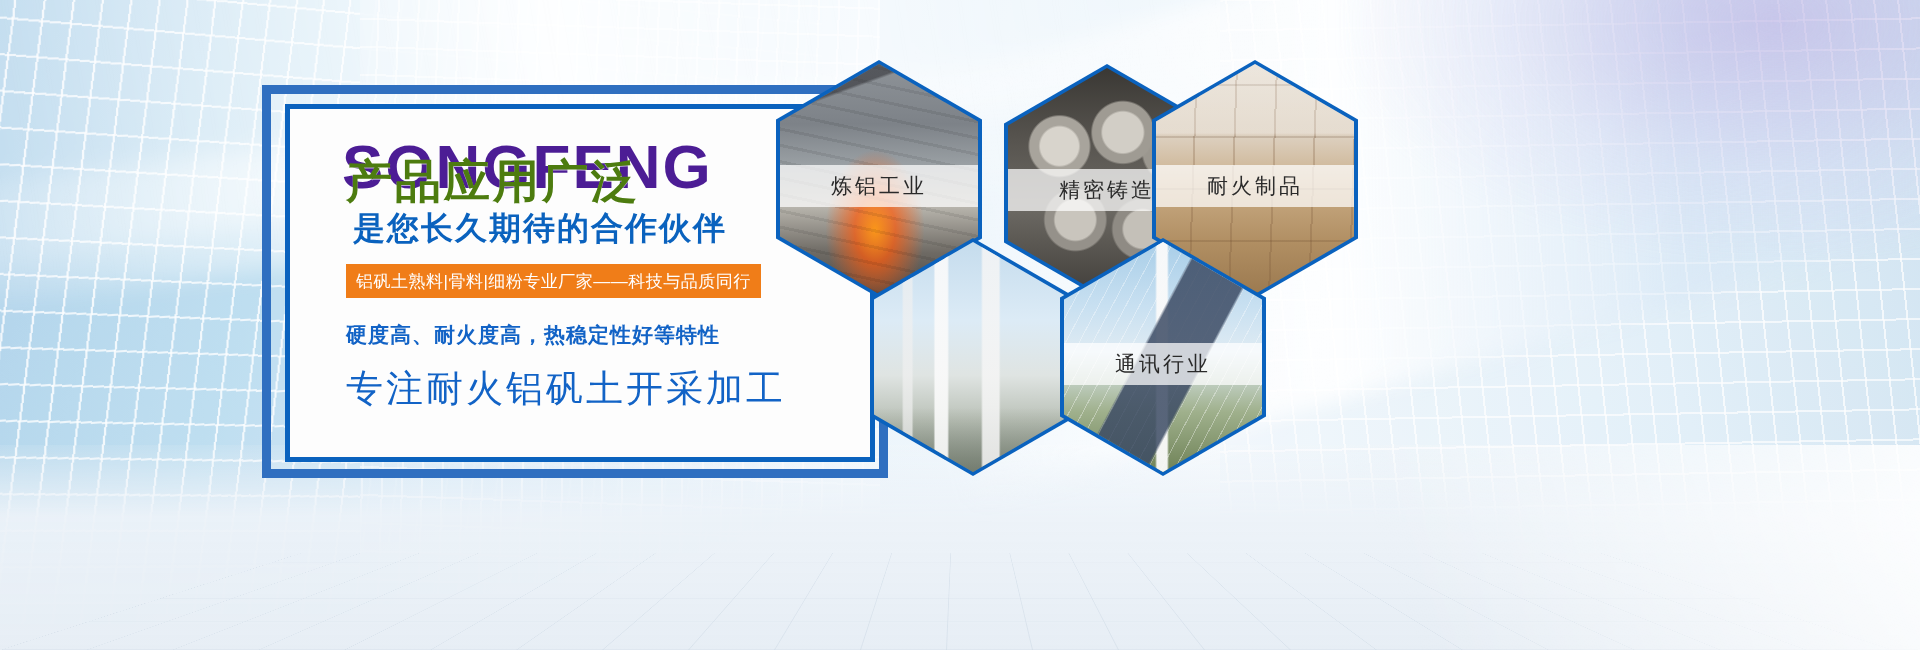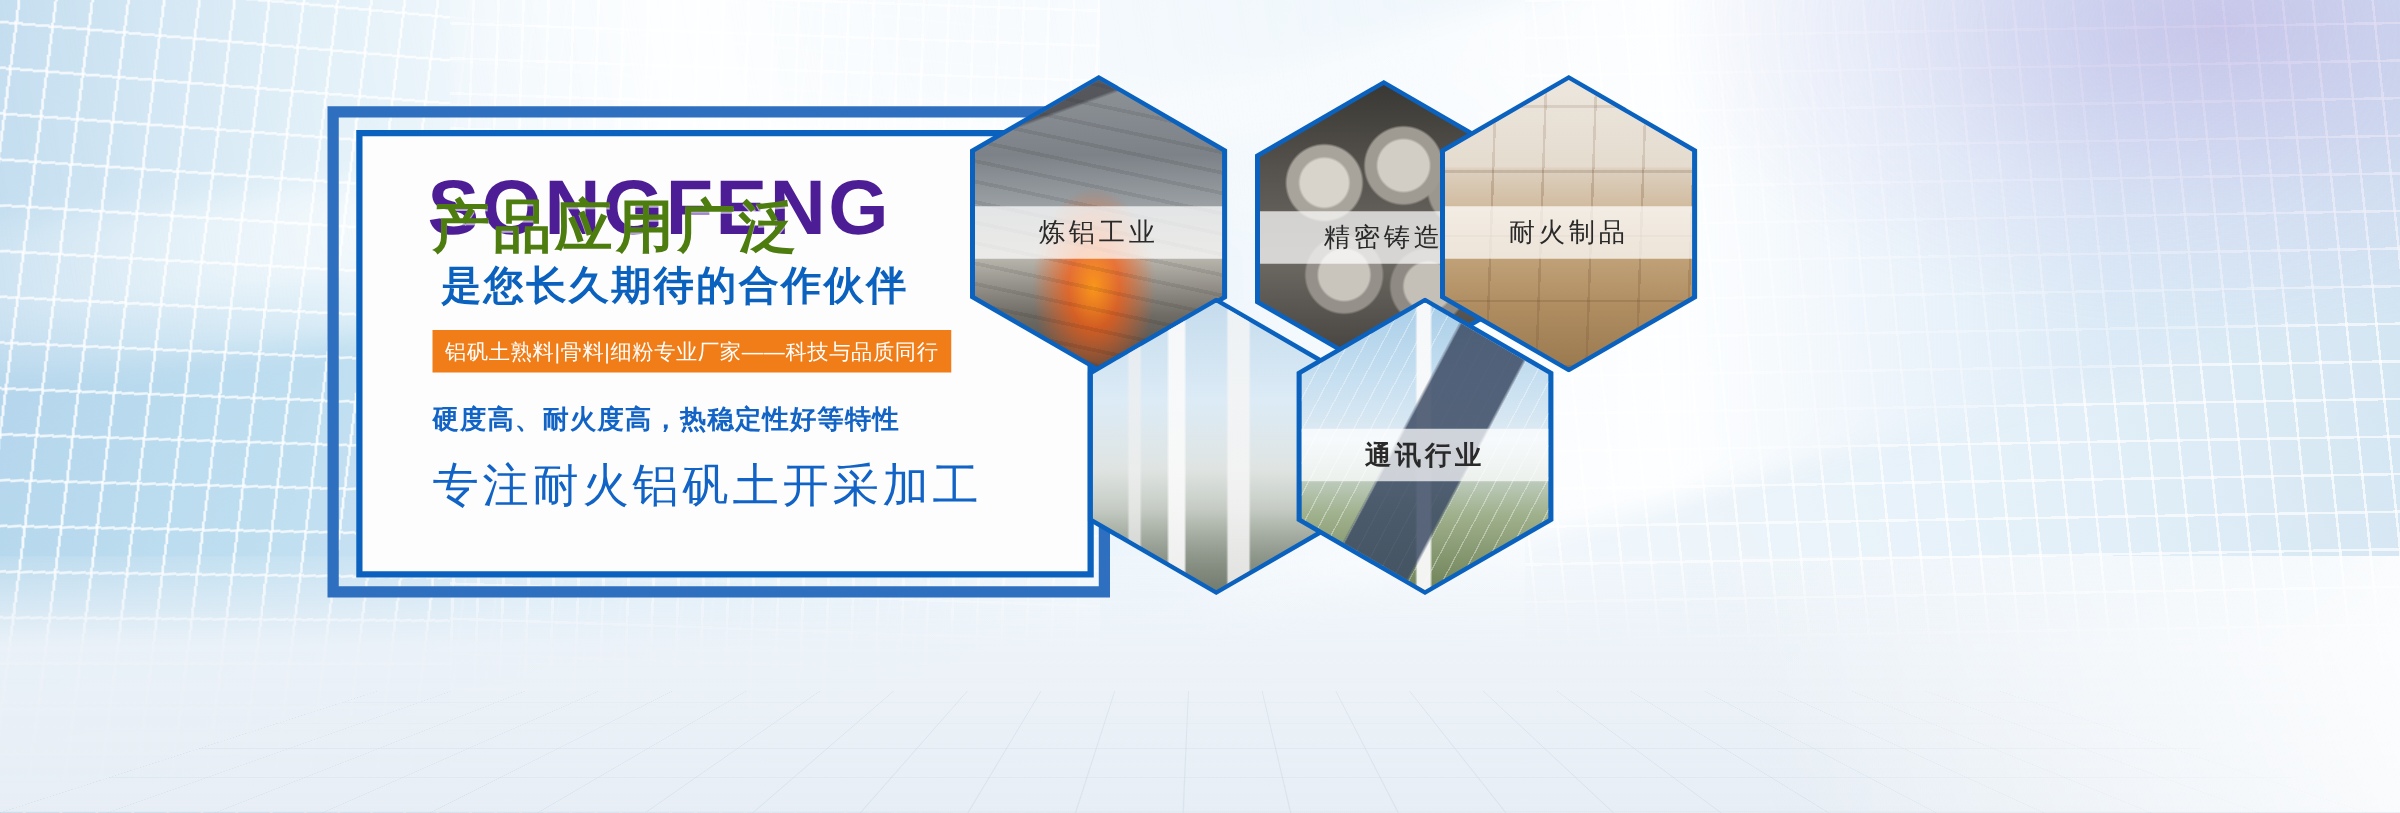--- a/index.html
+++ b/index.html
@@ -268,21 +268,21 @@
       </div>
     </div>
 
 
     <div class="hex-border" style="left:180px;top:178px;">
       <div class="hex-clip">
         <div class="hex-img img-chem"></div>
       </div>
     </div>
 
-    <div class="hex-border" style="left:347px;top:178px;font-weight:bold;">
+    <div class="hex-border" style="left:370px;top:178px;">
       <div class="hex-clip">
         <div class="hex-img img-telecom"></div>
         <div class="hex-label">通讯行业</div>
       </div>
     </div>
 
   </div>
 
 </div>
 

